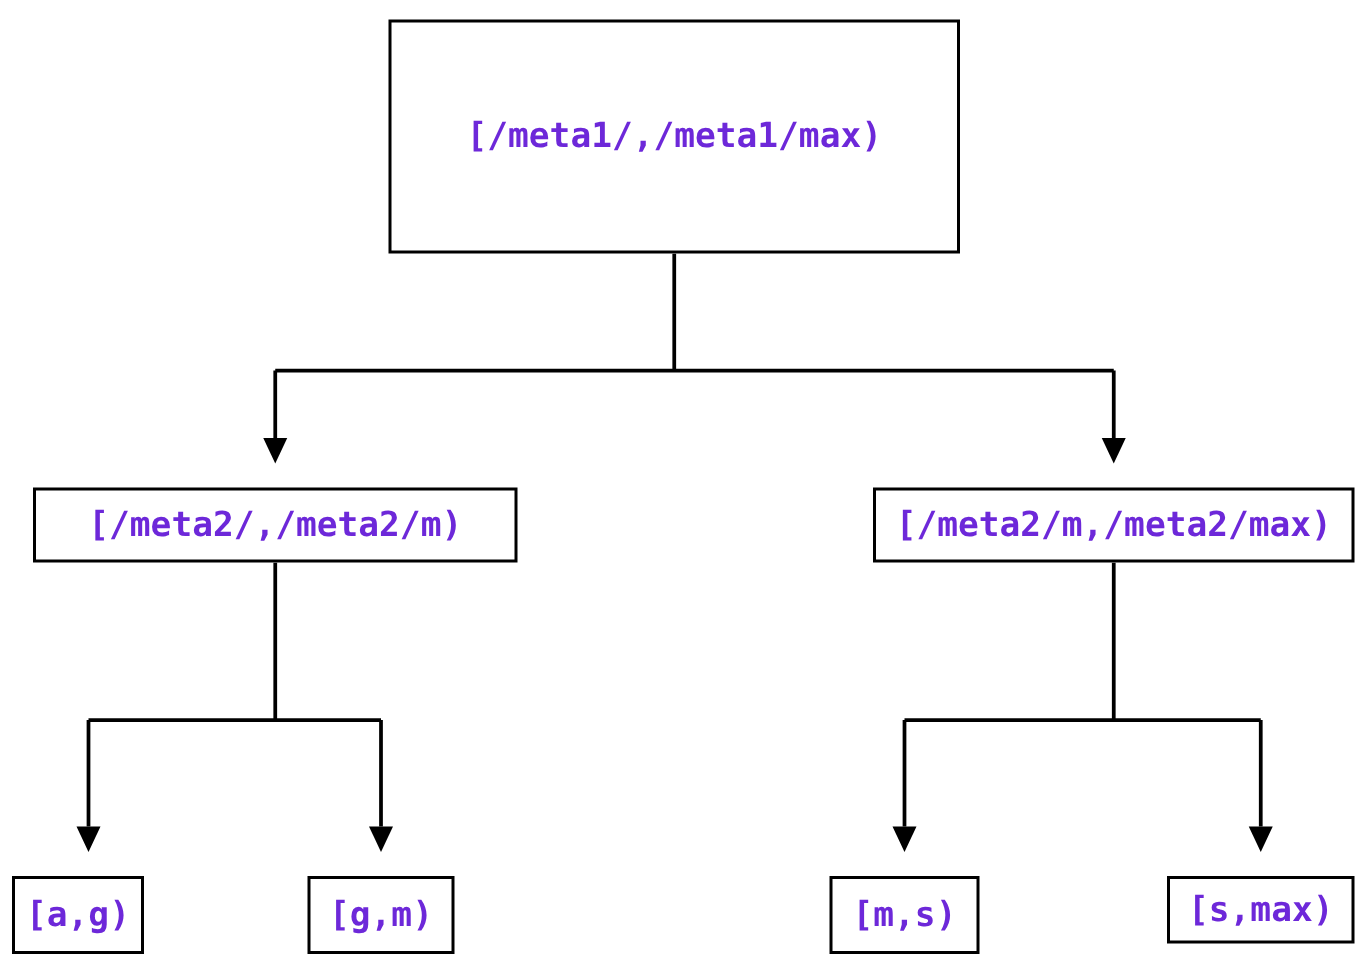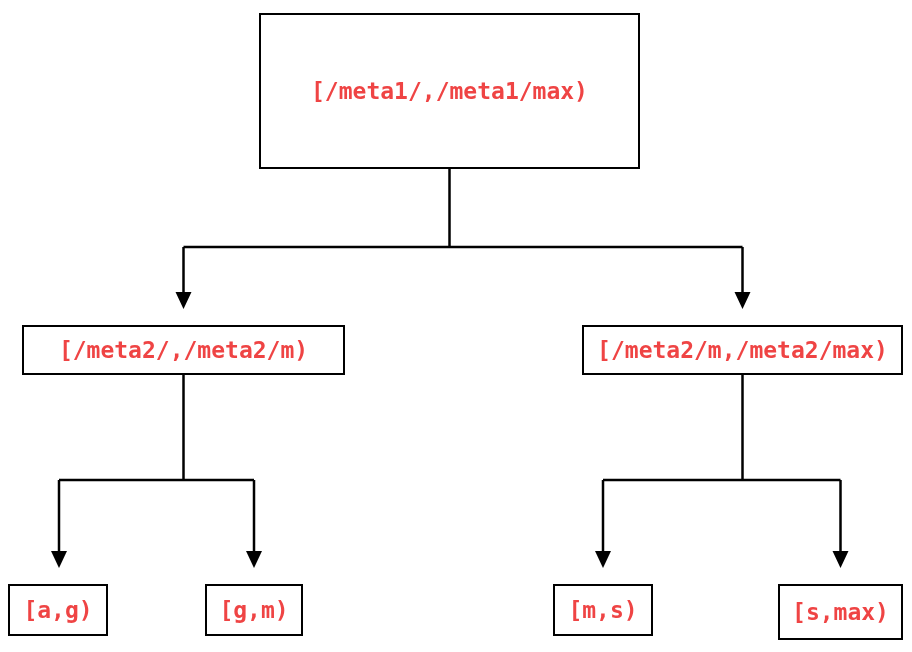--- a/index.html
+++ b/index.html
@@ -23,34 +23,34 @@
     height: 652px;
   }
   .node {
     position: absolute;
     box-sizing: border-box;
     border: 2.5px solid #000000;
     background: #ffffff;
     display: flex;
     align-items: center;
     justify-content: center;
-    color: #ef4444;
+    color: #6d28d9;
     font-size: 23px;
     font-weight: bold;
     letter-spacing: 0;
     white-space: nowrap;
   }
   
   .node-root      { left: 259px; top: 13px;  width: 381px; height: 156px; }
   .node-l2-left   { left: 22px;  top: 325px; width: 323px; height: 50px; }
   .node-l2-right  { left: 582px; top: 325px; width: 321px; height: 50px; align-items: center; }
-  .node-leaf-ag   { left: 8px;   top: 584px; width: 100px; height: 52px; }
+  .node-leaf-ag   { left: 8px;   top: 584px; width: 88px; height: 52px; }
   .node-leaf-gm   { left: 205px; top: 584px; width: 98px;  height: 52px; }
   .node-leaf-ms   { left: 553px; top: 584px; width: 100px; height: 52px; }
-  .node-leaf-smax { left: 778px; top: 584px; width: 125px; height: 56px; text-align: right; }
+  .node-leaf-smax { left: 778px; top: 584px; width: 125px; height: 45px; text-align: right; }
 </style>
 </head>
 <body>
 
 <div class="canvas">
 
   <svg class="connectors" viewBox="0 0 912 652" xmlns="http://www.w3.org/2000/svg">
     <g stroke="#000000" stroke-width="2.5" fill="none">
 
       <path d="M449.5 169 V247"></path>

